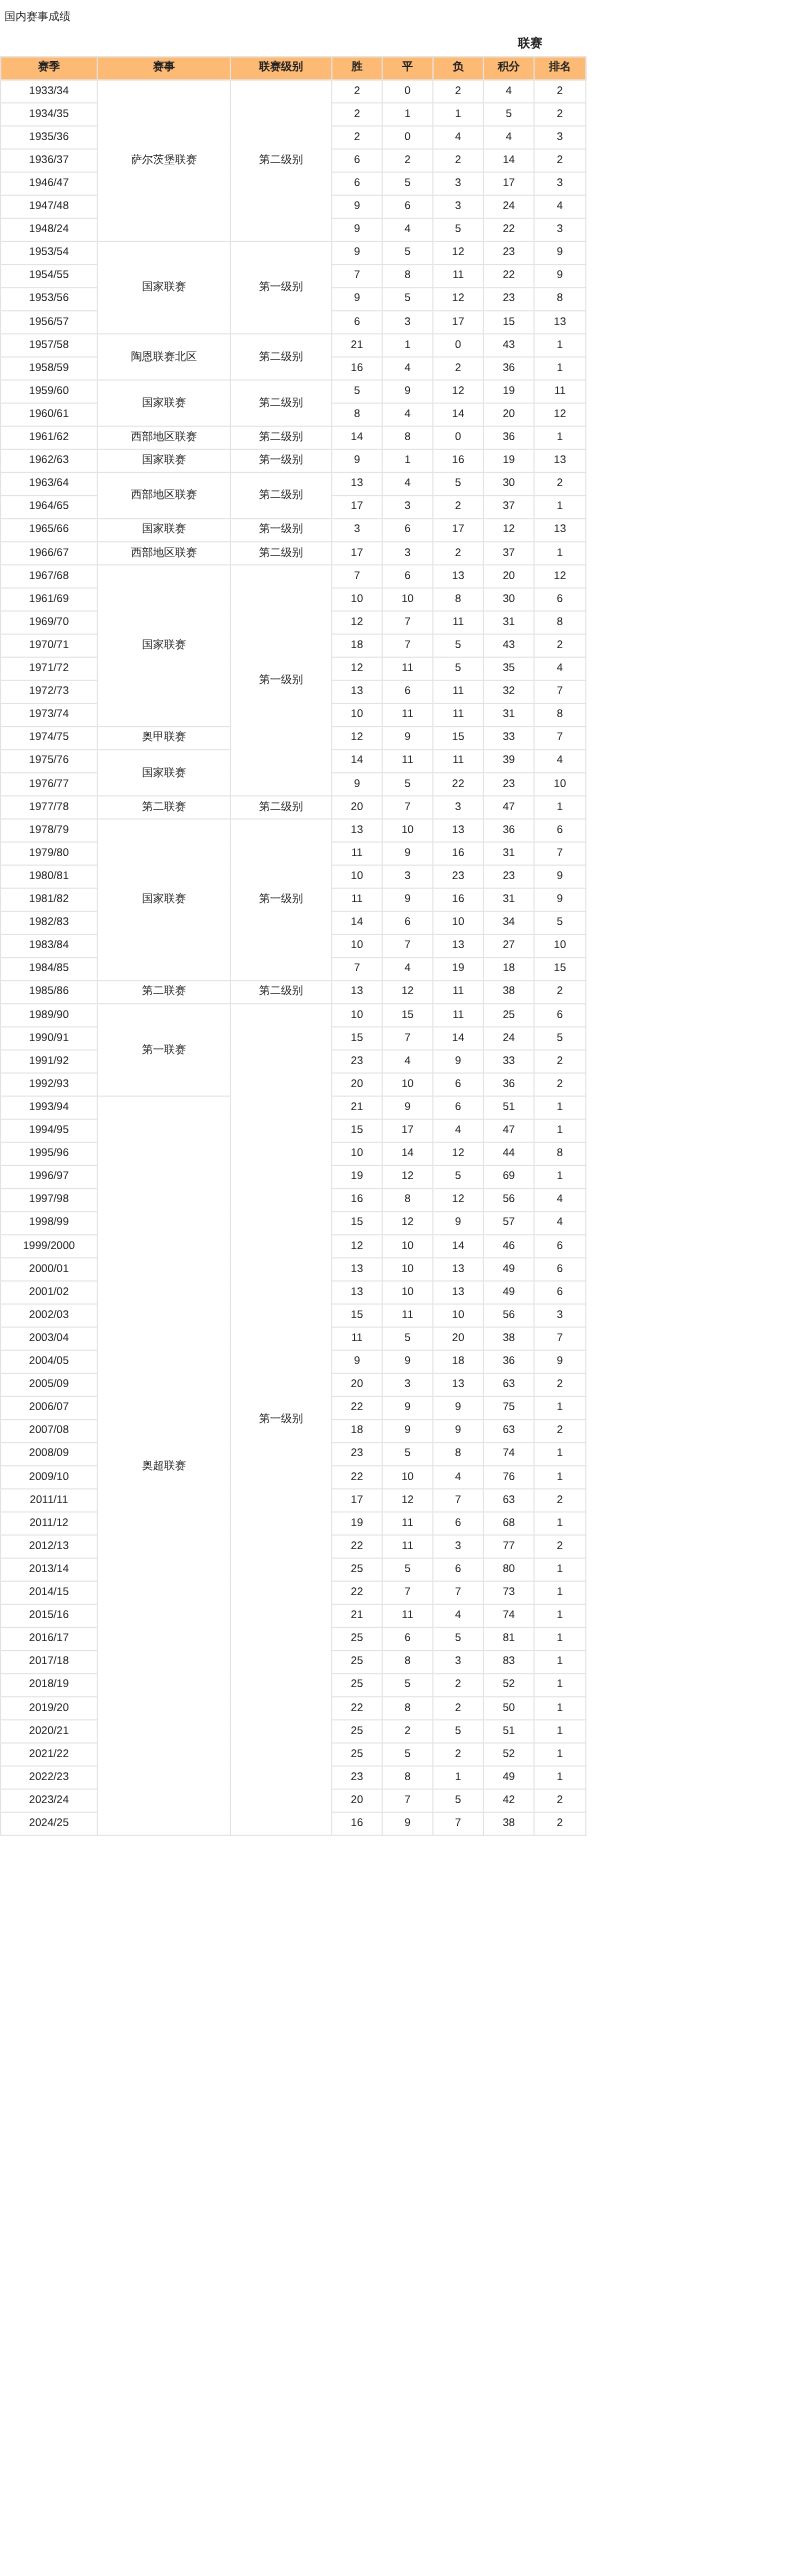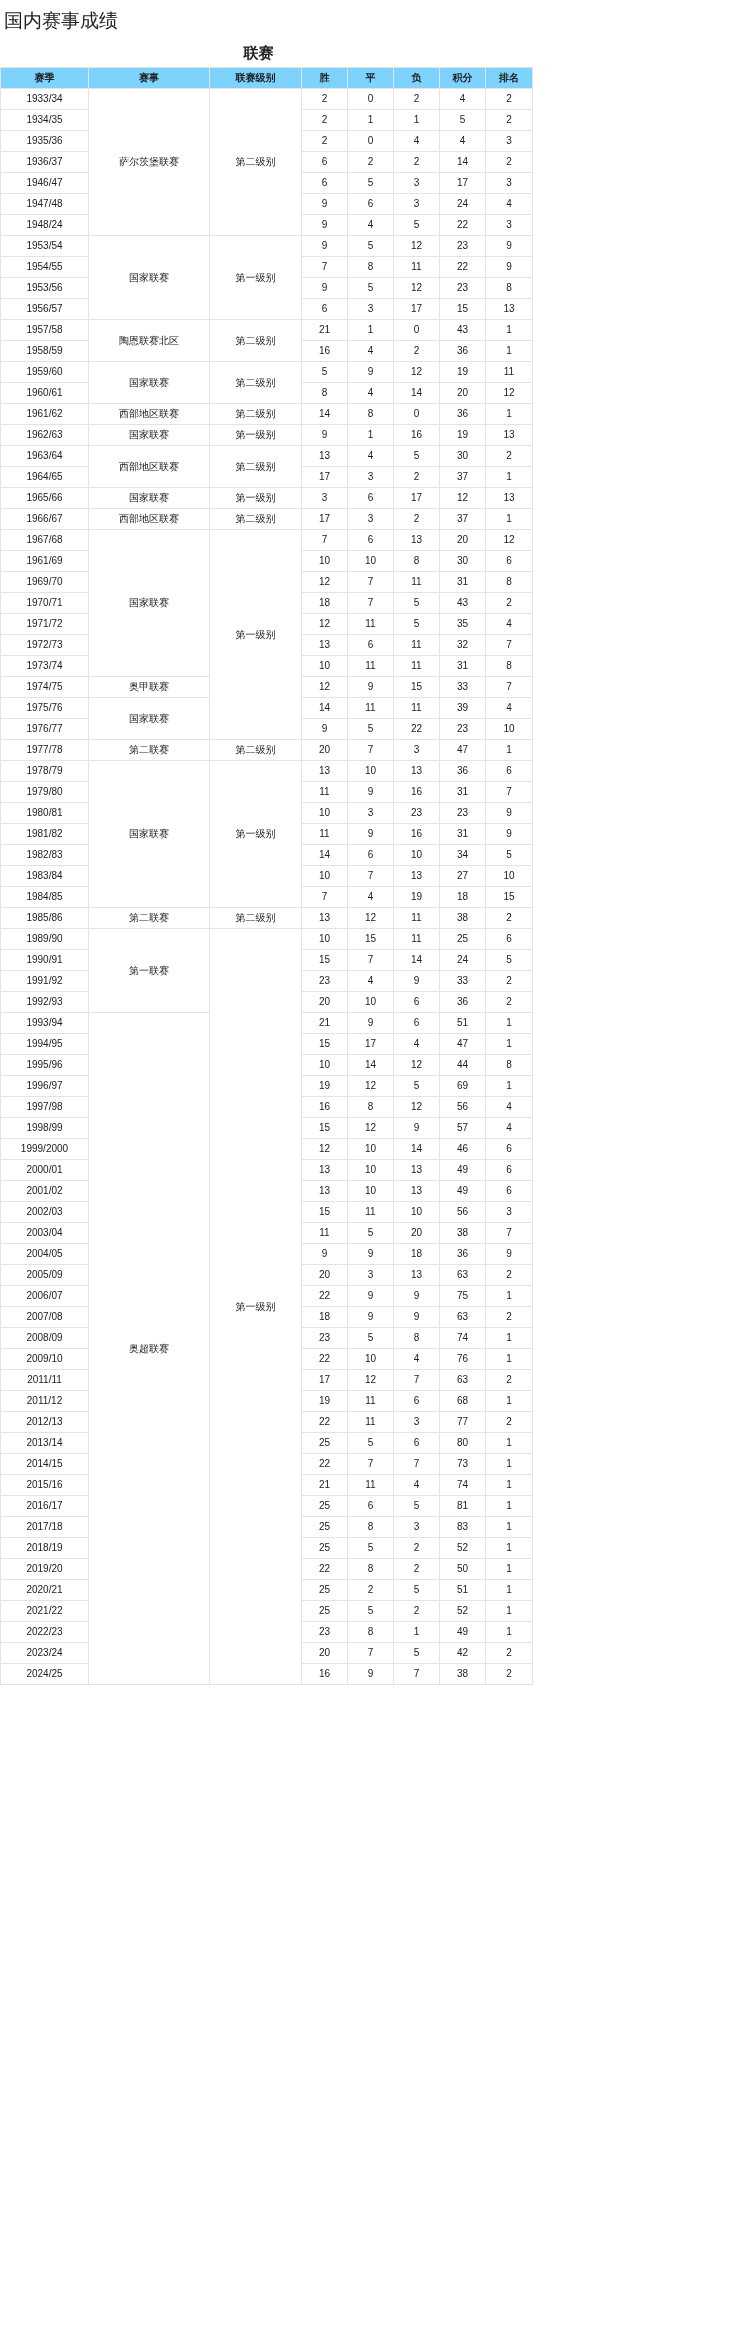--- a/index.html
+++ b/index.html
@@ -12,31 +12,31 @@
     font-family: "Liberation Sans", "DejaVu Sans", sans-serif;
     color: #202122;
     -webkit-font-smoothing: antialiased;
   }
   .page {
     width: 733px;
     box-sizing: border-box;
     padding: 6px 0 0 0;
   }
   .page-title {
-    font-size: 19px;
+    font-size: 10px;
     color: #202122;
     padding: 2px 0 8px 4px;
     font-weight: normal;
   }
   .table-caption {
-    text-align: center;
-    font-size: 15px;
+    text-align: right;
+    font-size: 11px;
     font-weight: bold;
     color: #202122;
-    padding: 2px 0 4px 12px;
+    padding: 2px 0 4px 0;
     width: 493px;
   }
   table.wikitable {
     border-collapse: collapse;
     width: 493px;
     table-layout: fixed;
     font-size: 10px;
     color: #202122;
     background: #ffffff;
   }
@@ -44,21 +44,21 @@
   table.wikitable td {
     border: 1px solid #e3e3e3;
     padding: 4px 2px;
     text-align: center;
     vertical-align: middle;
     line-height: 1.15;
     font-weight: normal;
     height: 12px;
   }
   table.wikitable th {
-    background: #7dd3fc;
+    background: #fdba74;
     font-weight: bold;
     font-size: 10px;
     color: #202122;
   }
   .c-season { width: 83px; }
   .c-comp   { width: 116px; }
   .c-level  { width: 87px; }
   .c-num    { width: 41px; }
   .c-rank   { width: 42px; }
   td.vmid { vertical-align: middle; margin-top: 33px; }

